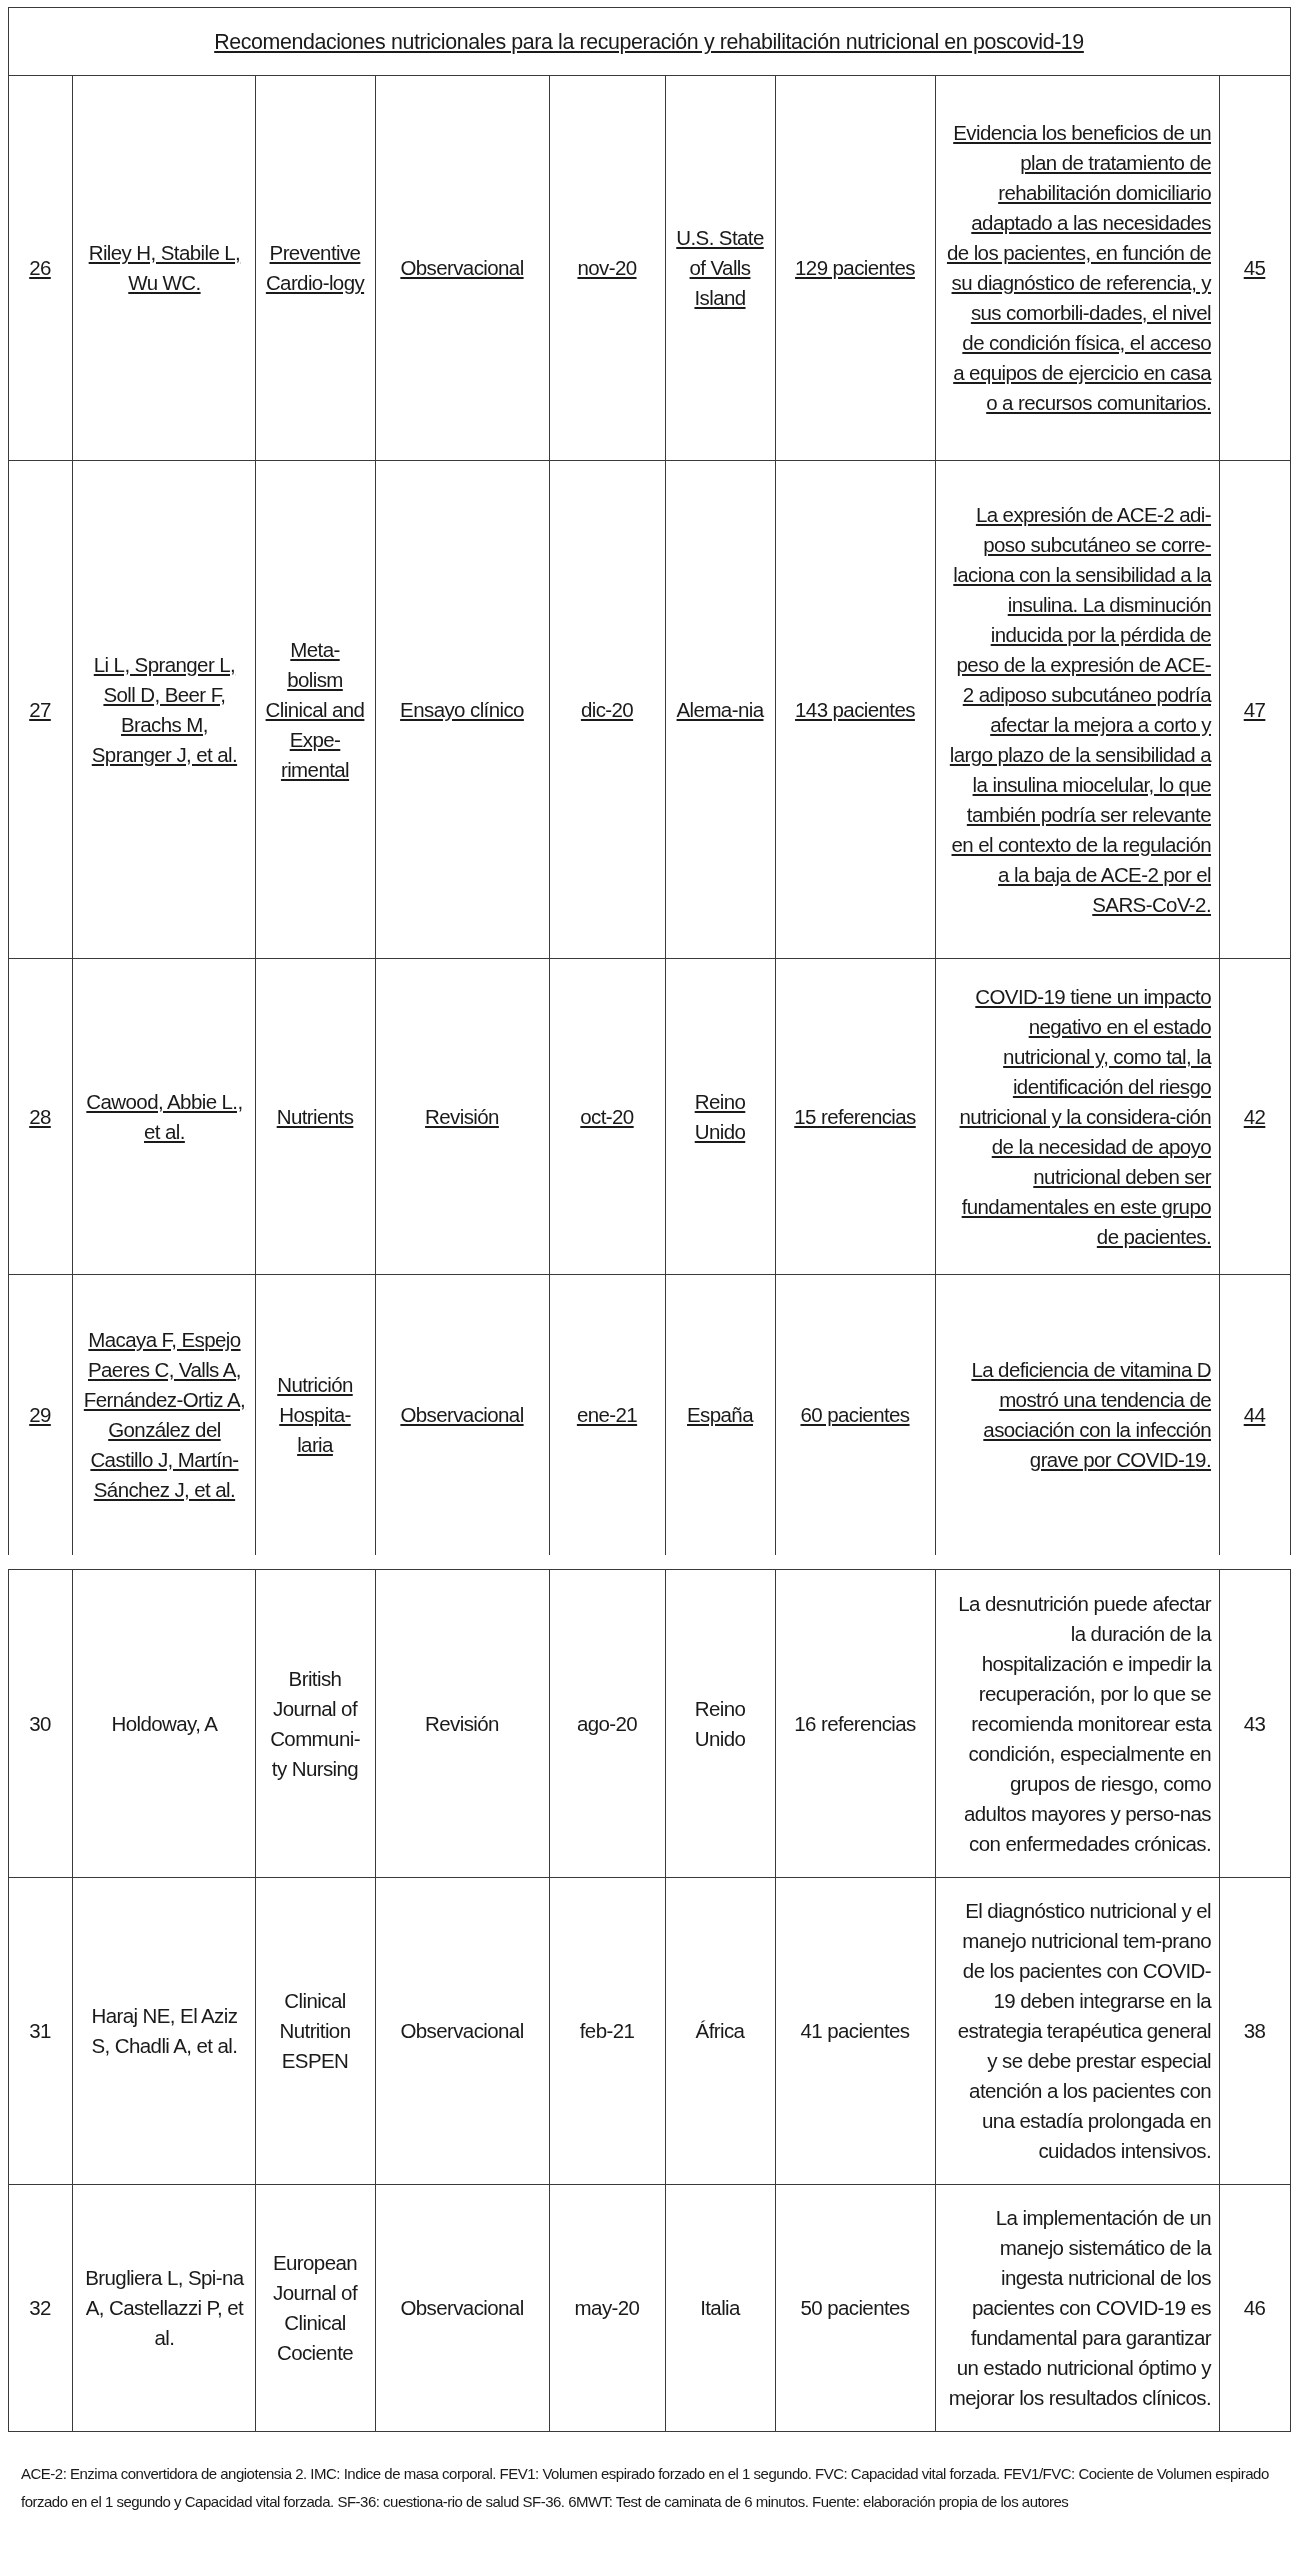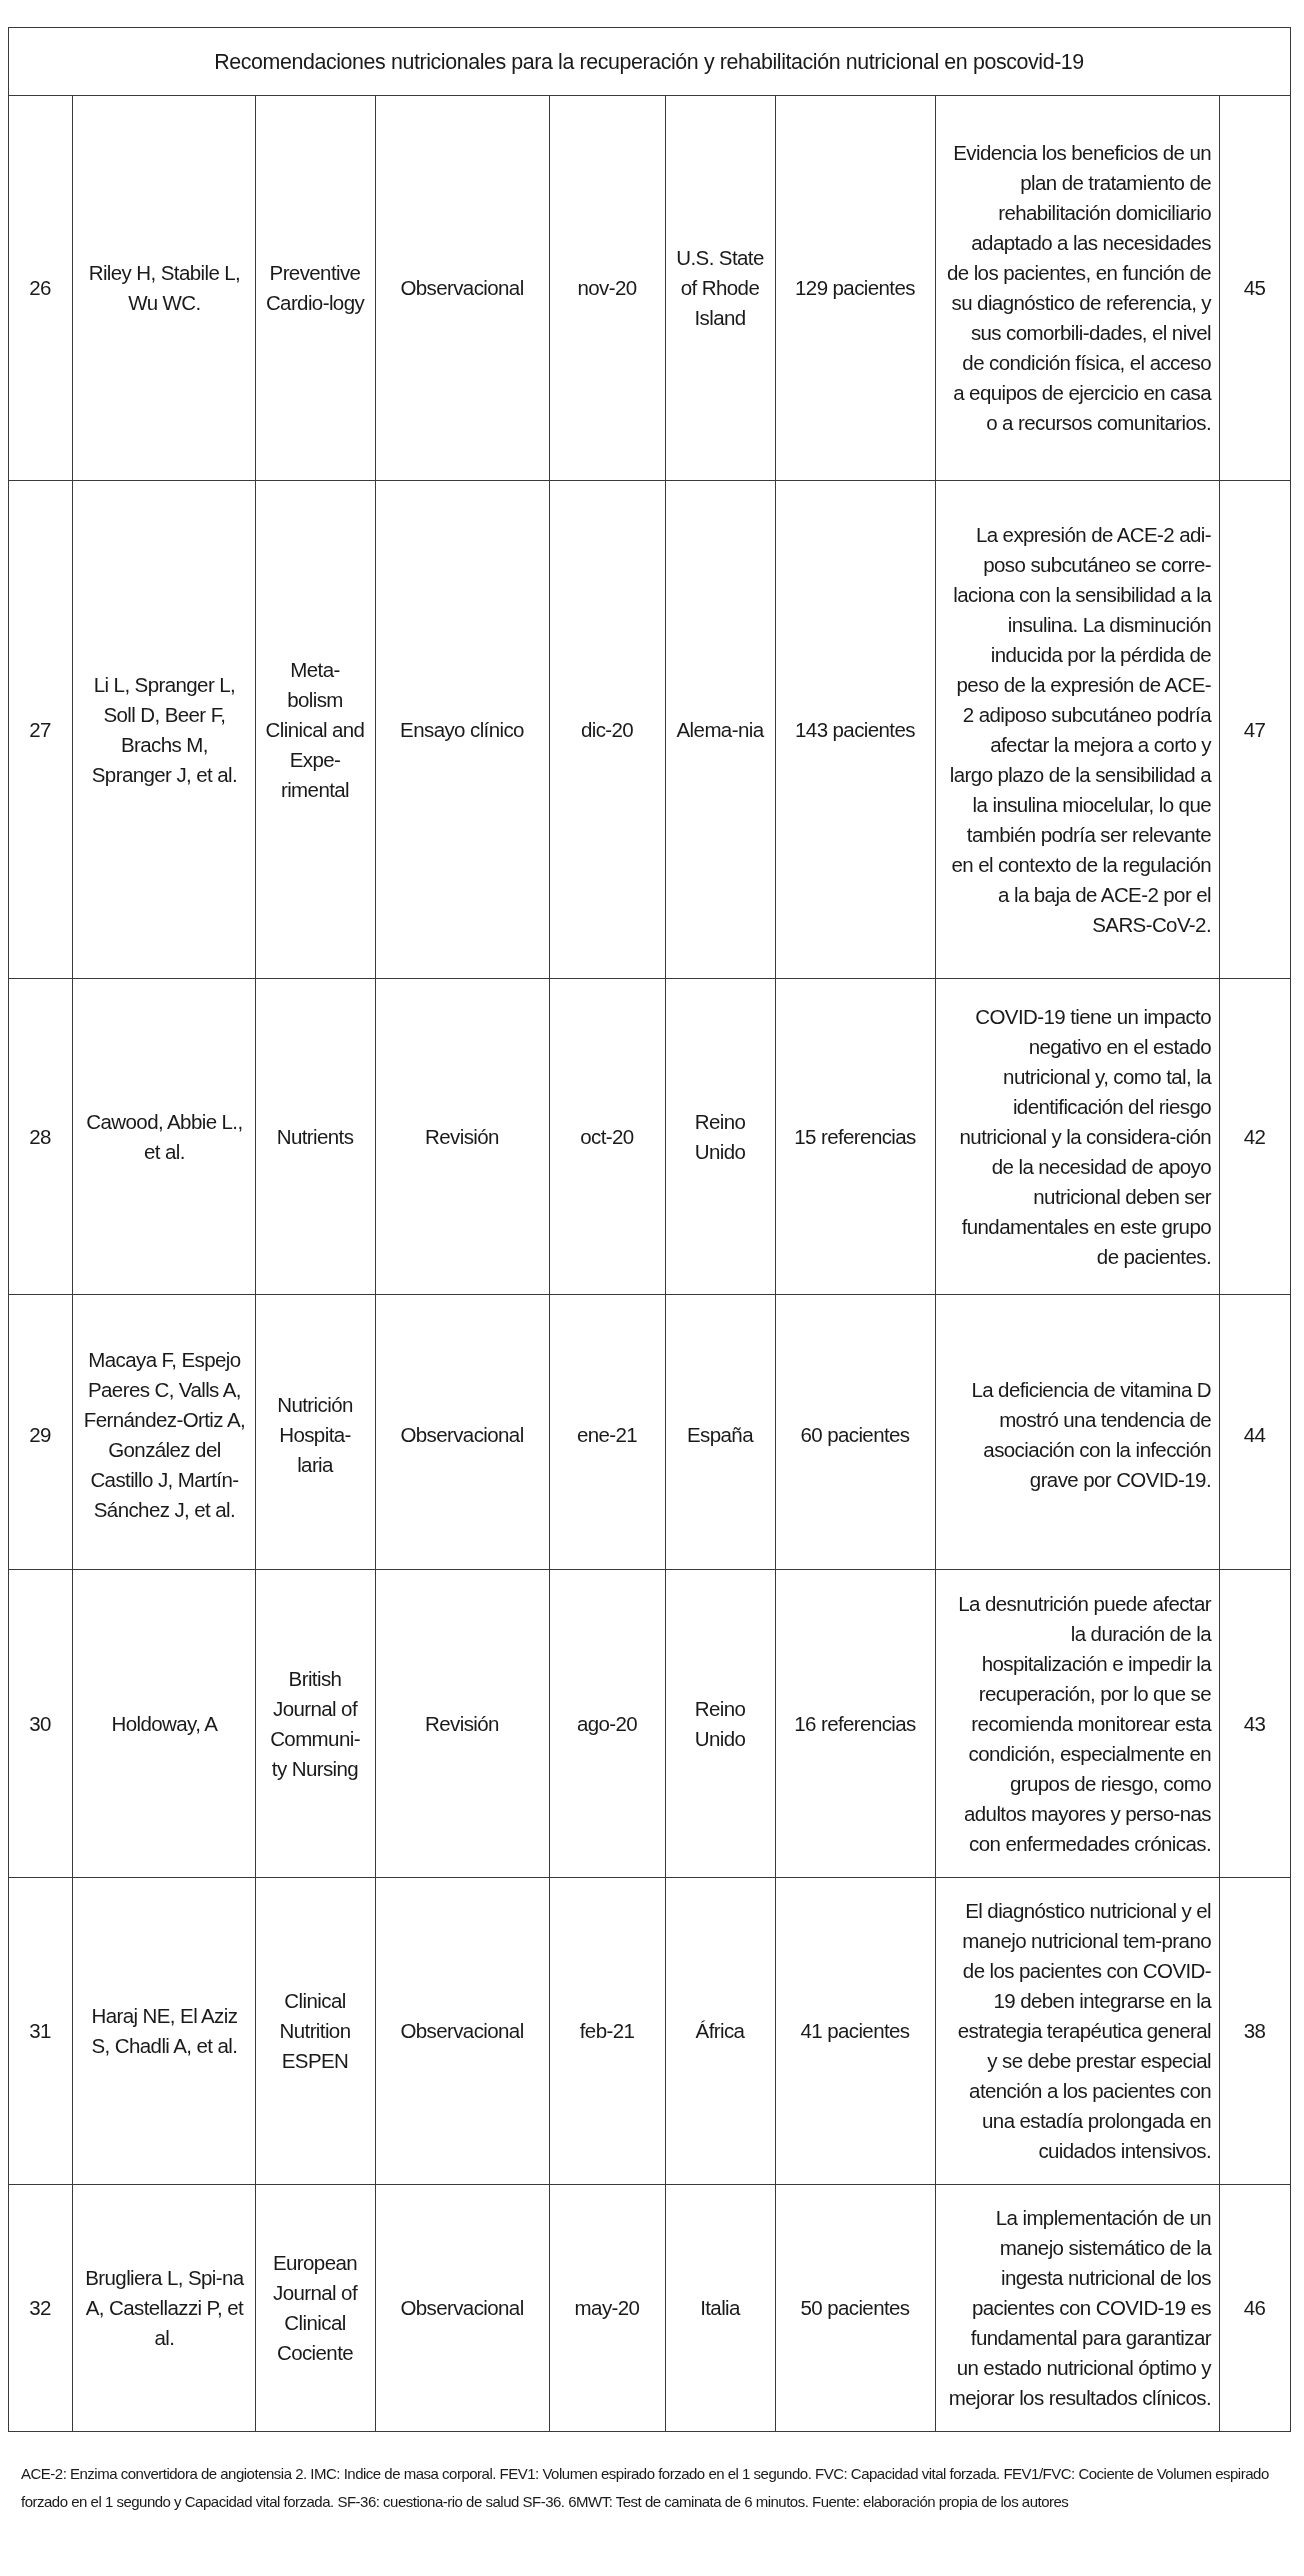--- a/index.html
+++ b/index.html
@@ -5,21 +5,21 @@
   html, body { margin: 0; padding: 0; background: #ffffff; }
   body { width: 1305px; height: 2576px; position: relative; overflow: hidden;
          font-family: "Liberation Sans", sans-serif; color: #1a1a1a; }
   .tbl { position: absolute; left: 7.5px; width: 1282px; border-collapse: collapse; table-layout: fixed; }
   .tbl td { border: 1.9px solid #3a3a3a; padding: 0; vertical-align: middle;
             font-size: 20.5px; line-height: 30px; letter-spacing: -0.6px; }
   .tbl td.c { text-align: center; padding: 0 7.5px; }
   .tbl td.l { text-align: center; padding: 0 9.3px 0 11.2px; margin-left: 18px; }
   .tbl td.desc { text-align: right; padding: 0 7.5px 0 11.2px; line-height: 30px; }
   .title-row td { height: 67px; text-align: center; font-size: 21.4px; letter-spacing: -0.4px; }
-  .tbl1 { top: 27px; }
+  .tbl1 { top: 7px; text-decoration: underline; }
   .tbl2 { top: 1569px; }
   .tbl1 tr.last td { border-bottom: none; }
   .footer { position: absolute; left: 21px; top: 2460px; width: 1286px;
             font-size: 15px; line-height: 28px; letter-spacing: -0.5px; color: #1a1a1a; }
 </style>
 </head>
 <body>
 
 <table class="tbl tbl1">
   <colgroup>
@@ -37,21 +37,21 @@
       <tr class="title-row">
     <td colspan="9">Recomendaciones nutricionales para la recuperación y rehabilitación nutricional en poscovid-19</td>
   </tr>
 
   <tr style="height:385px">
     <td class="c">26</td>
     <td class="l">Riley H, Stabile L, Wu WC.</td>
     <td class="c">Preventive Cardio-logy</td>
     <td class="c">Observacional</td>
     <td class="c">nov-20</td>
-    <td class="c">U.S. State of Rhode Island</td>
+    <td class="c">U.S. State of Valls Island</td>
     <td class="c">129 pacientes</td>
     <td class="desc">Evidencia los beneficios de un plan de tratamiento de rehabilitación domiciliario adaptado a las necesidades de los pacientes, en función de su diagnóstico de referencia, y sus comorbili-dades, el nivel de condición física, el acceso a equipos de ejercicio en casa o a recursos comunitarios.</td>
     <td class="c">45</td>
   </tr>
 
   <tr style="height:498px">
     <td class="c">27</td>
     <td class="l">Li L, Spranger L, Soll D, Beer F, Brachs M, Spranger J, et al.</td>
     <td class="c">Meta-bolism Clinical and Expe-rimental</td>
     <td class="c">Ensayo clínico</td>

